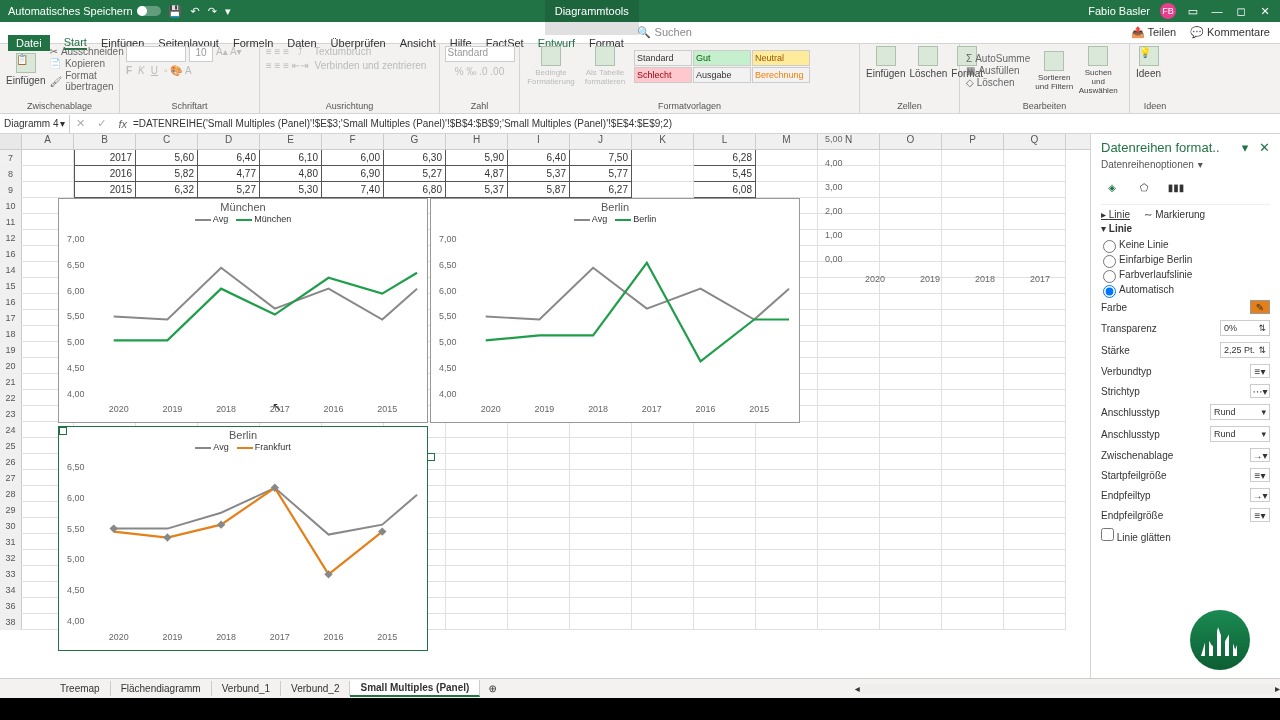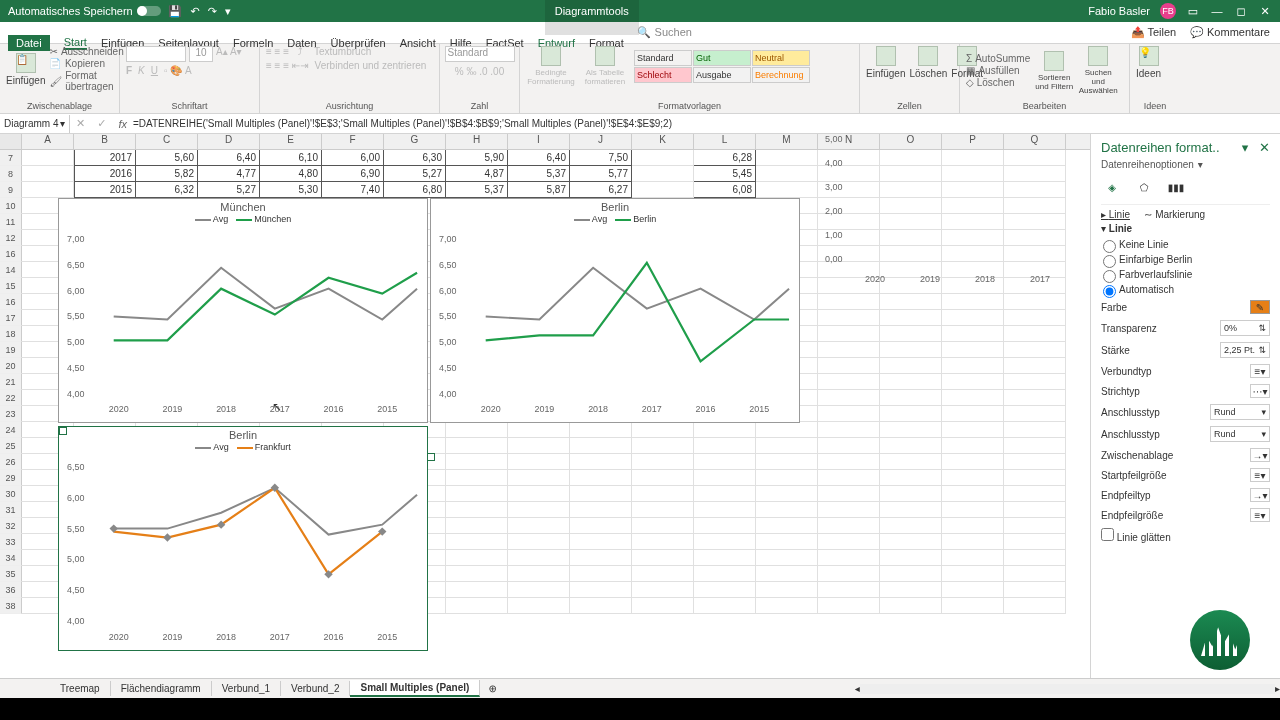--- a/index.html
+++ b/index.html
@@ -669,20 +669,60 @@
           <div class="cell" style="width: 62px;"></div>
           <div class="cell" style="width: 62px;"></div>
           <div class="cell" style="width: 62px;"></div>
           <div class="cell" style="width: 62px;"></div>
           <div class="cell" style="width: 62px;"></div>
           <div class="cell" style="width: 62px;"></div>
           <div class="cell" style="width: 62px;"></div>
           <div class="cell" style="width: 62px;"></div>
         </div>
         <div class="row">
+          <div class="rowh">27</div>
+          <div class="cell" style="width: 52px;"></div>
+          <div class="cell" style="width: 62px;"></div>
+          <div class="cell" style="width: 62px;"></div>
+          <div class="cell" style="width: 62px;"></div>
+          <div class="cell" style="width: 62px;"></div>
+          <div class="cell" style="width: 62px;"></div>
+          <div class="cell" style="width: 62px;"></div>
+          <div class="cell" style="width: 62px;"></div>
+          <div class="cell" style="width: 62px;"></div>
+          <div class="cell" style="width: 62px;"></div>
+          <div class="cell" style="width: 62px;"></div>
+          <div class="cell" style="width: 62px;"></div>
+          <div class="cell" style="width: 62px;"></div>
+          <div class="cell" style="width: 62px;"></div>
+          <div class="cell" style="width: 62px;"></div>
+          <div class="cell" style="width: 62px;"></div>
+          <div class="cell" style="width: 62px;"></div>
+        </div>
+        <div class="row">
+          <div class="rowh">28</div>
+          <div class="cell" style="width: 52px;"></div>
+          <div class="cell" style="width: 62px;"></div>
+          <div class="cell" style="width: 62px;"></div>
+          <div class="cell" style="width: 62px;"></div>
+          <div class="cell" style="width: 62px;"></div>
+          <div class="cell" style="width: 62px;"></div>
+          <div class="cell" style="width: 62px;"></div>
+          <div class="cell" style="width: 62px;"></div>
+          <div class="cell" style="width: 62px;"></div>
+          <div class="cell" style="width: 62px;"></div>
+          <div class="cell" style="width: 62px;"></div>
+          <div class="cell" style="width: 62px;"></div>
+          <div class="cell" style="width: 62px;"></div>
+          <div class="cell" style="width: 62px;"></div>
+          <div class="cell" style="width: 62px;"></div>
+          <div class="cell" style="width: 62px;"></div>
+          <div class="cell" style="width: 62px;"></div>
+        </div>
+        <div class="row">
           <div class="rowh">29</div>
           <div class="cell" style="width: 52px;"></div>
           <div class="cell" style="width: 62px;"></div>
           <div class="cell" style="width: 62px;"></div>
           <div class="cell" style="width: 62px;"></div>
           <div class="cell" style="width: 62px;"></div>
           <div class="cell" style="width: 62px;"></div>
           <div class="cell" style="width: 62px;"></div>
           <div class="cell" style="width: 62px;"></div>
           <div class="cell" style="width: 62px;"></div>
@@ -770,40 +810,20 @@
           <div class="cell" style="width: 62px;"></div>
           <div class="cell" style="width: 62px;"></div>
           <div class="cell" style="width: 62px;"></div>
           <div class="cell" style="width: 62px;"></div>
           <div class="cell" style="width: 62px;"></div>
           <div class="cell" style="width: 62px;"></div>
           <div class="cell" style="width: 62px;"></div>
         </div>
         <div class="row">
           <div class="rowh">34</div>
-          <div class="cell" style="width: 52px;"></div>
-          <div class="cell" style="width: 62px;"></div>
-          <div class="cell" style="width: 62px;"></div>
-          <div class="cell" style="width: 62px;"></div>
-          <div class="cell" style="width: 62px;"></div>
-          <div class="cell" style="width: 62px;"></div>
-          <div class="cell" style="width: 62px;"></div>
-          <div class="cell" style="width: 62px;"></div>
-          <div class="cell" style="width: 62px;"></div>
-          <div class="cell" style="width: 62px;"></div>
-          <div class="cell" style="width: 62px;"></div>
-          <div class="cell" style="width: 62px;"></div>
-          <div class="cell" style="width: 62px;"></div>
-          <div class="cell" style="width: 62px;"></div>
-          <div class="cell" style="width: 62px;"></div>
-          <div class="cell" style="width: 62px;"></div>
-          <div class="cell" style="width: 62px;"></div>
-        </div>
-        <div class="row">
-          <div class="rowh">35</div>
           <div class="cell" style="width: 52px;"></div>
           <div class="cell" style="width: 62px;"></div>
           <div class="cell" style="width: 62px;"></div>
           <div class="cell" style="width: 62px;"></div>
           <div class="cell" style="width: 62px;"></div>
           <div class="cell" style="width: 62px;"></div>
           <div class="cell" style="width: 62px;"></div>
           <div class="cell" style="width: 62px;"></div>
           <div class="cell" style="width: 62px;"></div>
           <div class="cell" style="width: 62px;"></div>

